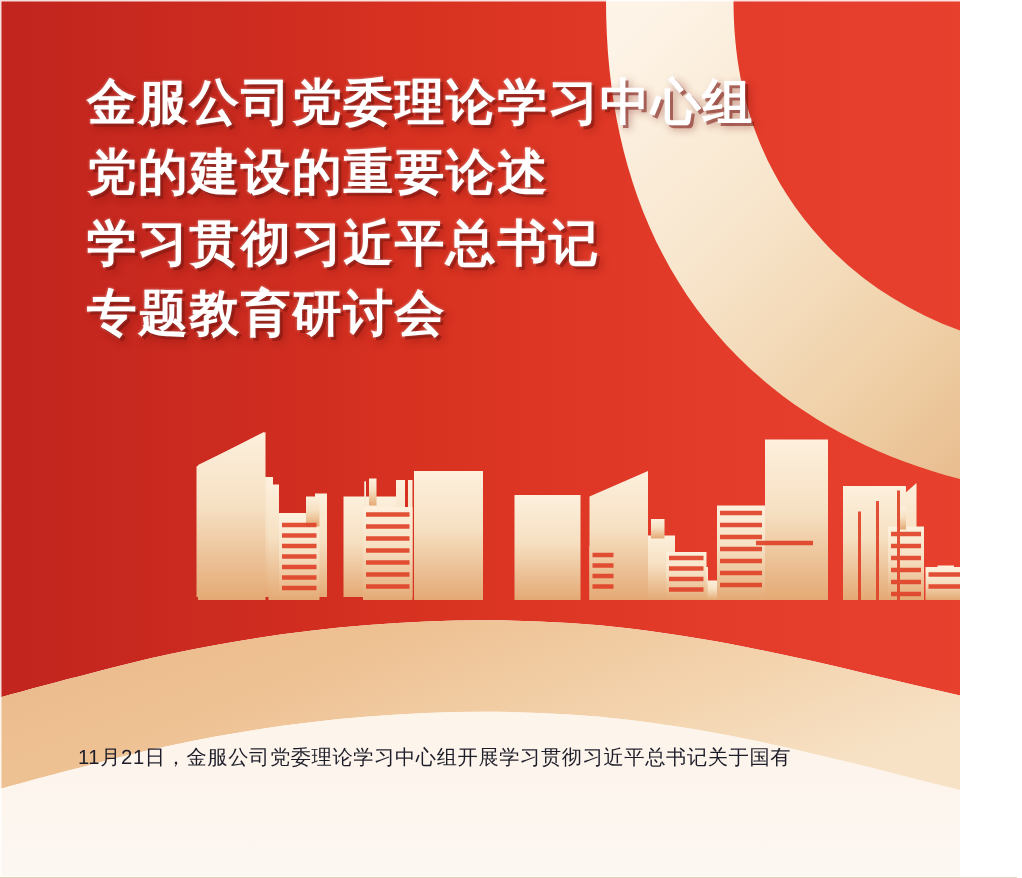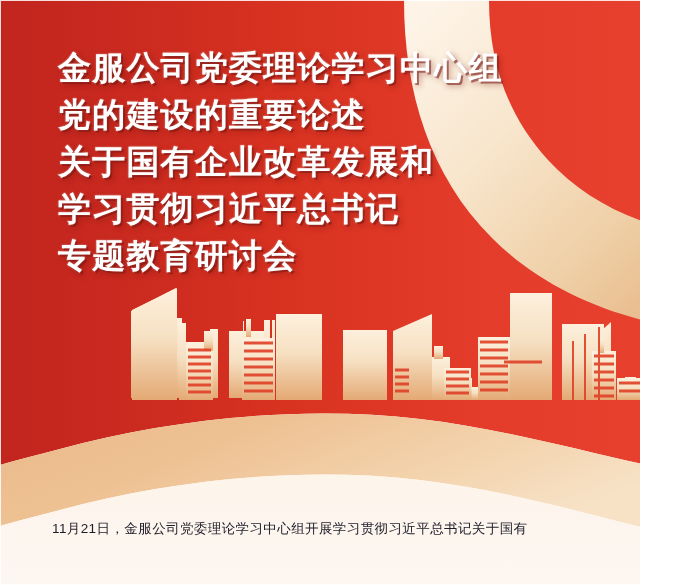--- a/index.html
+++ b/index.html
@@ -50,21 +50,21 @@
     text-shadow:
        2px 2px 0 rgba(120,18,12,0.55),
        3px 3px 6px rgba(120,18,12,0.45),
        0 0 2px rgba(255,255,255,0.6);
   }
 
   
   #caption {
     position: absolute;
     left: 0;
-    top: 516px;
+    top: 492px;
     width: 681px;
     z-index: 40;
     box-sizing: border-box;
     padding: 0 22px 0 24px;
   }
   .caption-line {
     font-family: "Liberation Sans", "DejaVu Sans", sans-serif;
     font-size: 13.5px;
     line-height: 26px;
     color: #1d1d2a;
@@ -369,21 +369,20 @@
                C520,492 600,519 681,536
                L681,585 L0,585 Z" fill="url(#gPaper)"></path>
     </g>
 
     <rect x="0.5" y="0.5" width="680" height="584" fill="none" stroke="#ffffff" stroke-width="1" opacity="0.85"></rect>
   </svg>
 
   <div id="title-block">
     <div class="title-line">金服公司党委理论学习中心组</div>
     <div class="title-line">党的建设的重要论述</div>
-    <div class="title-line">关于国有企业改革发展和</div>
     <div class="title-line">学习贯彻习近平总书记</div>
     <div class="title-line">专题教育研讨会</div>
   </div>
 
   <div id="caption">
     <div class="caption-line indent">11月21日，金服公司党委理论学习中心组开展学习贯彻习近平总书记关于国有</div>
   </div>
 
 </div>
 

